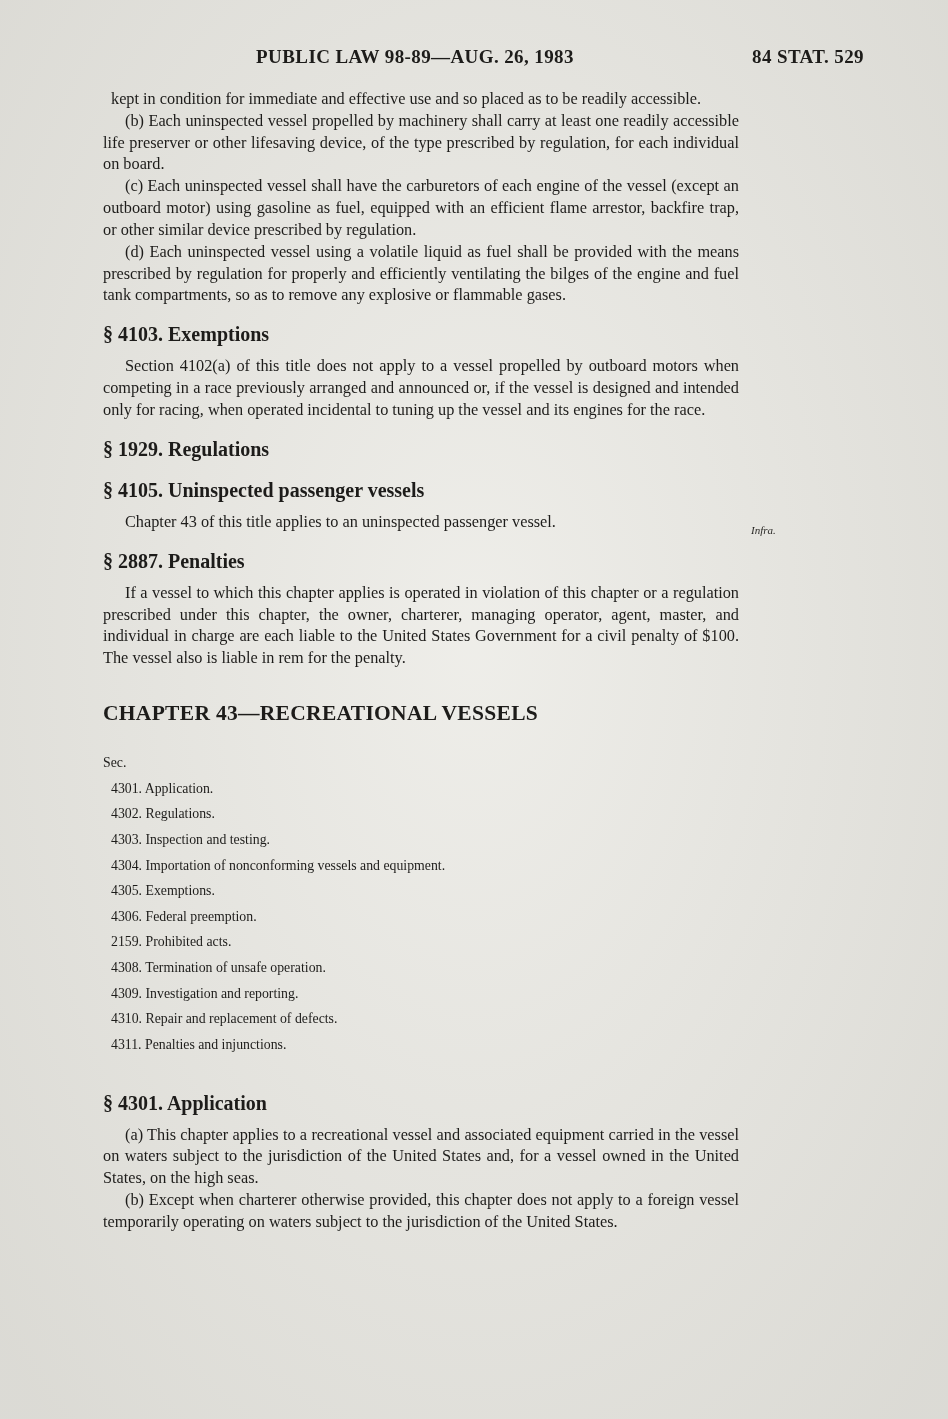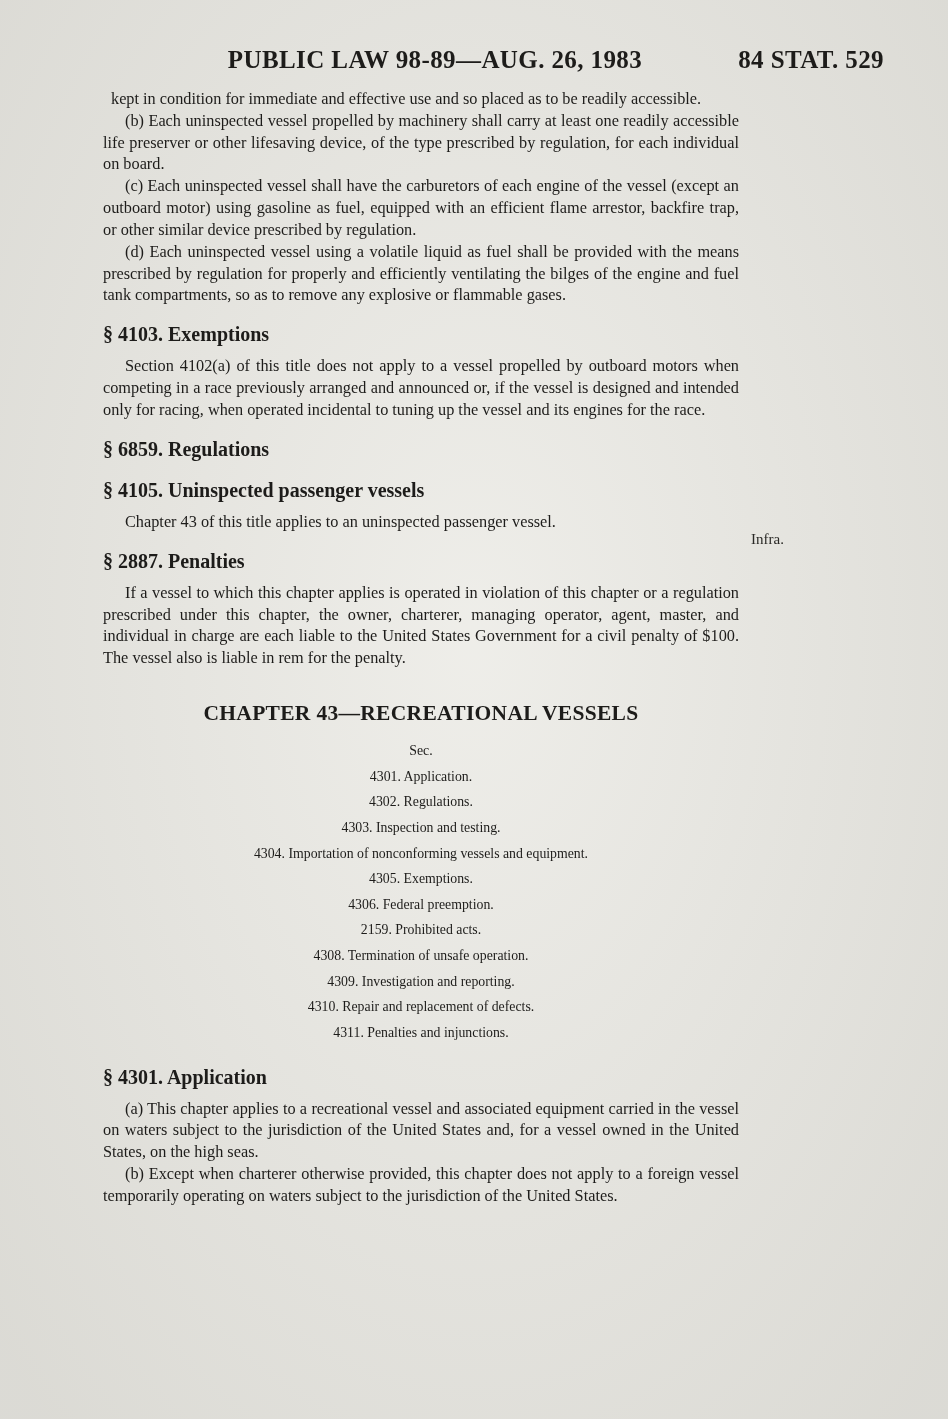--- a/index.html
+++ b/index.html
@@ -15,25 +15,25 @@
     background:
       radial-gradient(ellipse at 50% 45%, rgba(255,255,255,0.25), rgba(0,0,0,0.06) 95%),
       #e9e8e2;
     color: #1d1c1a;
     font-family: "Liberation Serif", "DejaVu Serif", serif;
     overflow: hidden;
   }
   .running-header {
     position: absolute;
     top: 46px;
-    left: 117px;
+    left: 97px;
     width: 767px;
     height: 26px;
     font-weight: bold;
-    font-size: 25px;
+    font-size: 19px;
     letter-spacing: 0.4px;
   }
   .running-header .hdr-title {
     position: absolute;
     left: 0;
     width: 636px;
     text-align: center;
   }
   .running-header .hdr-stat {
     position: absolute;
@@ -64,48 +64,48 @@
     text-indent: 0;
     margin: 15px 0 7px 0;
     font-size: 20px;
   }
   .section-block {
     position: relative;
   }
   .margin-note {
     position: absolute;
     left: 648px;
-    top: 18px;
+    top: 12px;
     width: 120px;
-    font-size: 15px;
+    font-style: italic;
+    font-size: 11px;
     text-align: left;
     text-indent: 0;
     color: #2a2926;
   }
   .chapter-title {
     font-weight: bold;
     font-size: 21.5px;
-    text-align: center;
     letter-spacing: 0.3px;
-    margin: 30px 0 14px 0;
+    margin: 30px 0 26px 0;
     text-indent: 0;
   }
   .toc {
     font-size: 13.8px;
     line-height: 1.28;
-    text-align: center;
+    text-align: left;
   }
   .toc .toc-label {
     margin: 0 0 2px 0;
   }
   .toc .toc-item {
     margin: 8px;
   }
   .s4301-heading {
-    margin-top: 22px;
+    margin-top: 36px;
   }
 </style>
 </head>
 <body>
 
 <div class="sheet">
 
   <div class="running-header">
     <span class="hdr-title">PUBLIC LAW 98-89—AUG. 26, 1983</span>
     <span class="hdr-stat">84 STAT. 529</span>
@@ -117,21 +117,21 @@
     <p class="para">(b) Each uninspected vessel propelled by machinery shall carry at least one readily accessible life preserver or other lifesaving device, of the type prescribed by regulation, for each individual on board.</p>
     <p class="para">(c) Each uninspected vessel shall have the carburetors of each engine of the vessel (except an outboard motor) using gasoline as fuel, equipped with an efficient flame arrestor, backfire trap, or other similar device prescribed by regulation.</p>
     <p class="para">(d) Each uninspected vessel using a volatile liquid as fuel shall be provided with the means prescribed by regulation for properly and efficiently ventilating the bilges of the engine and fuel tank compartments, so as to remove any explosive or flammable gases.</p>
 
     <div class="section-block">
       <p class="para sec-heading">§ 4103. Exemptions</p>
       <p class="para">Section 4102(a) of this title does not apply to a vessel propelled by outboard motors when competing in a race previously arranged and announced or, if the vessel is designed and intended only for racing, when operated incidental to tuning up the vessel and its engines for the race.</p>
     </div>
 
     <div class="section-block">
-      <p class="para sec-heading">§ 6859. Regulations</p>
+      <p class="para sec-heading">§ 1929. Regulations</p>
     </div>
 
     <div class="section-block">
       <p class="para sec-heading">§ 4105. Uninspected passenger vessels</p>
       <div style="position:relative;">
         <p class="para">Chapter 43 of this title applies to an uninspected passenger vessel.</p>
         <span class="margin-note">Infra.</span>
       </div>
     </div>
 

